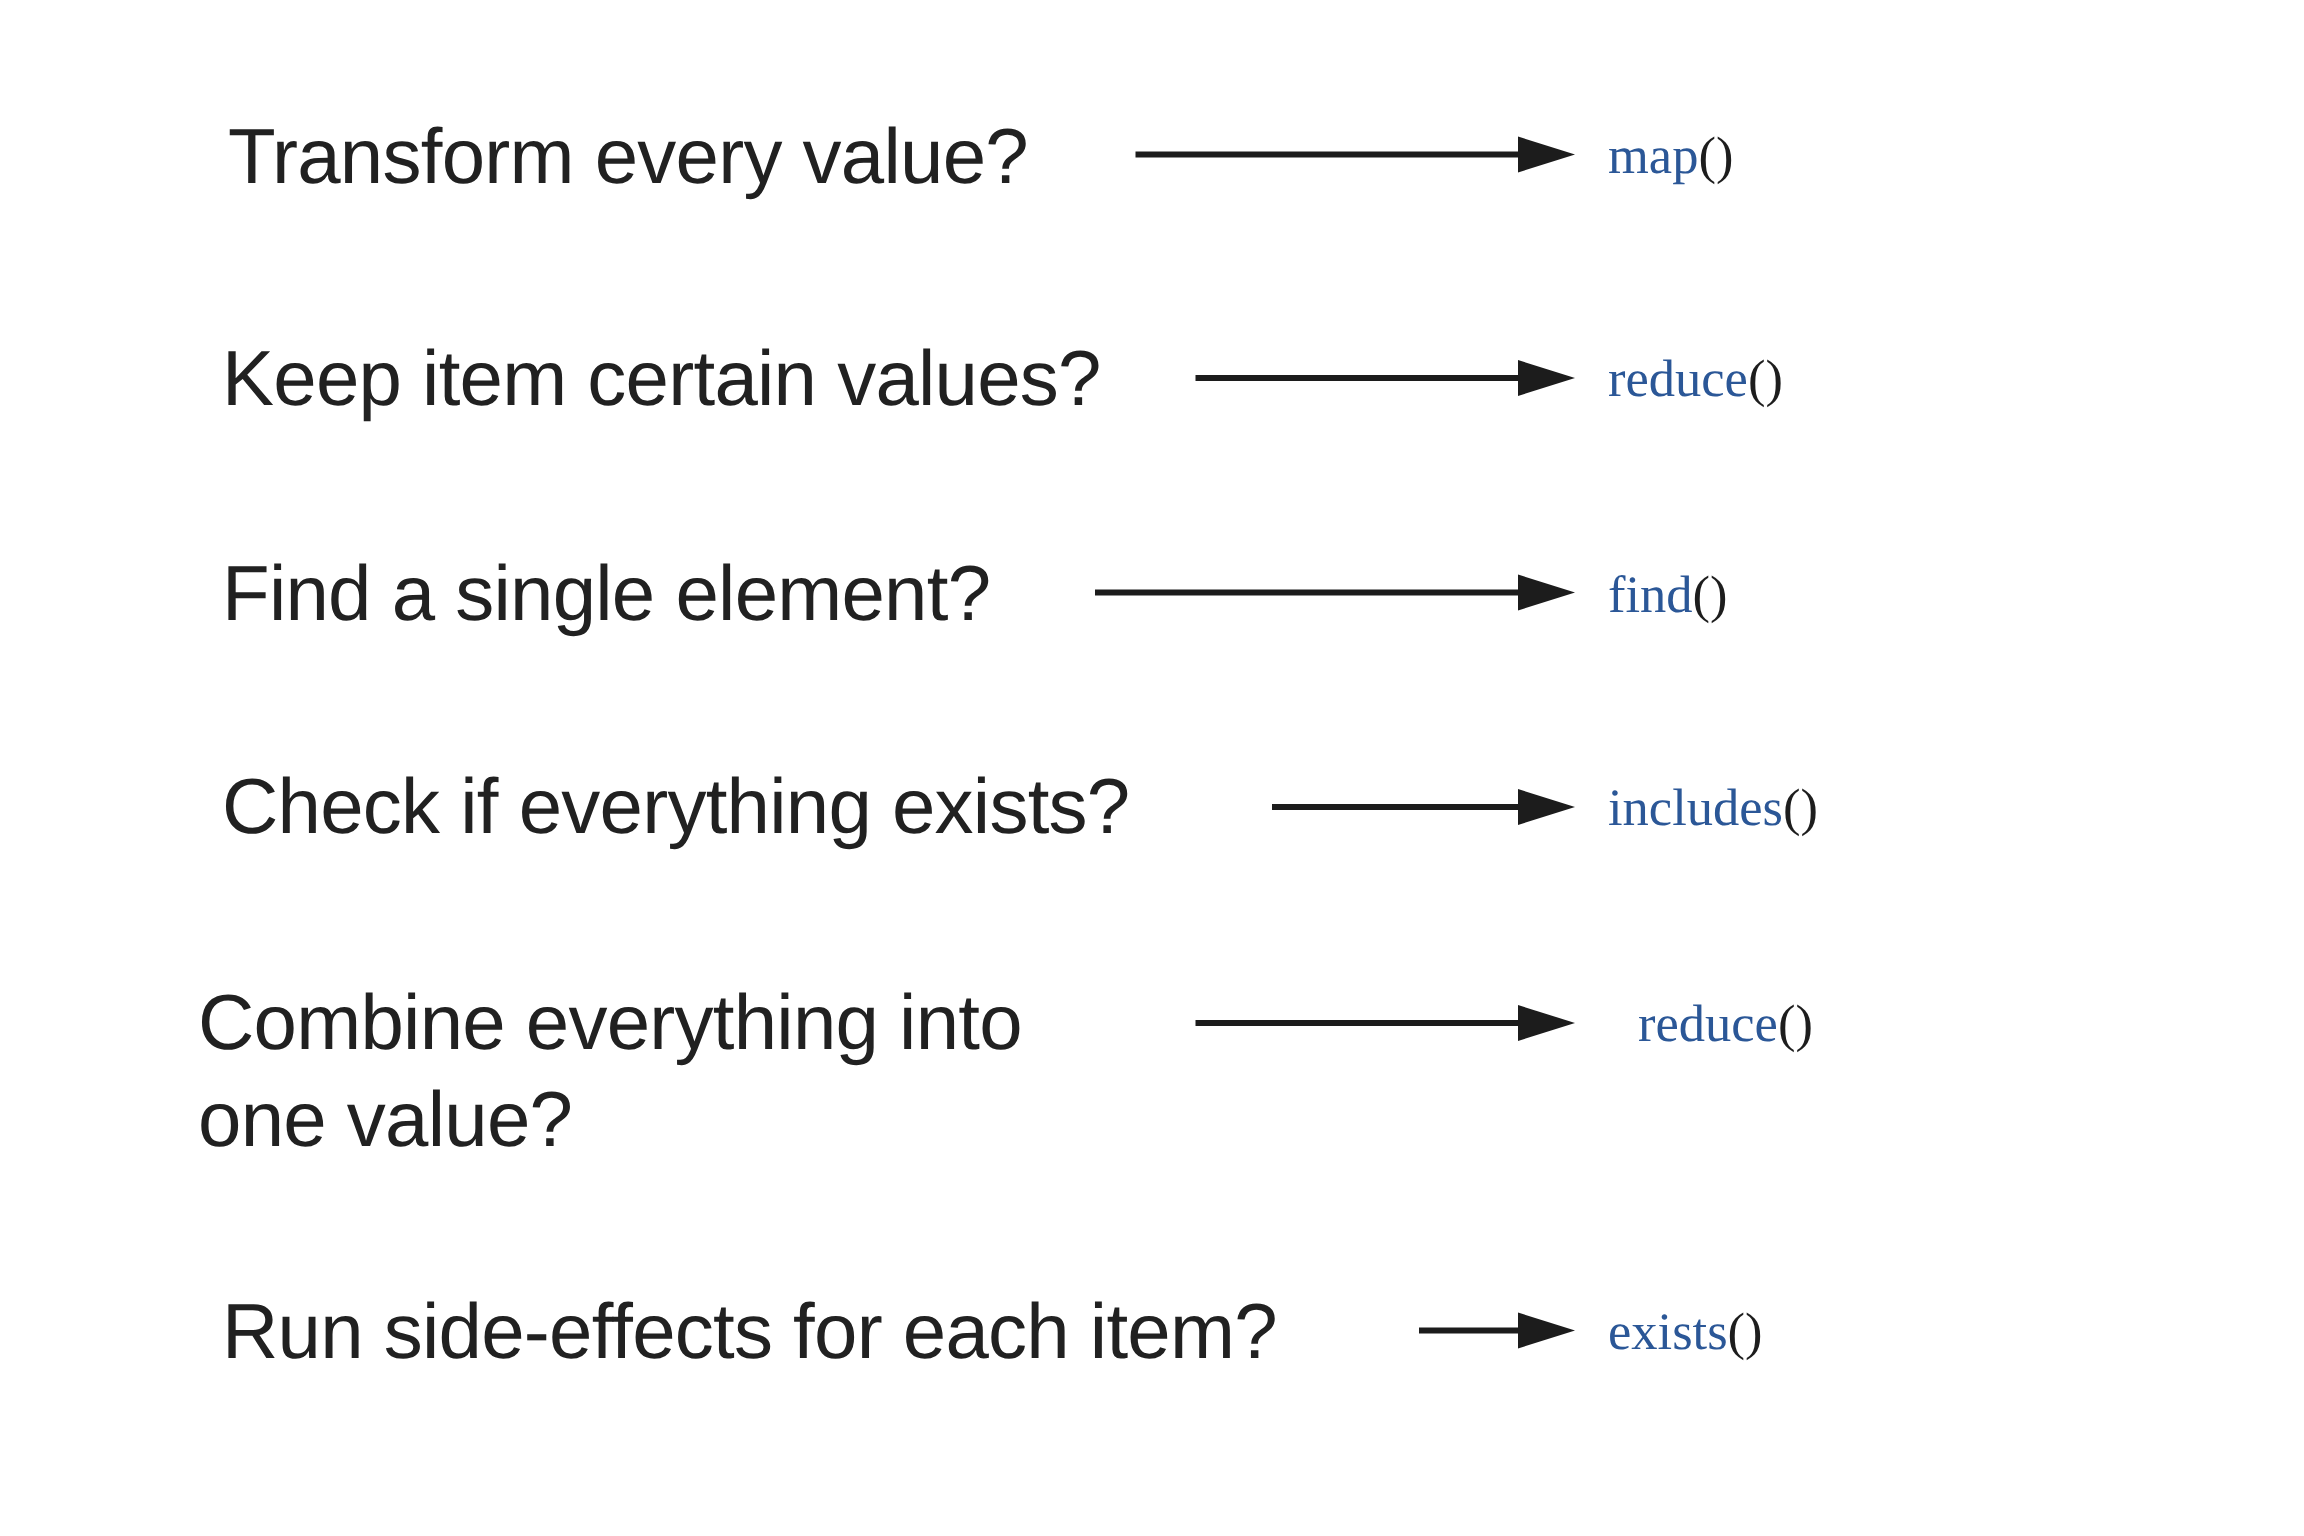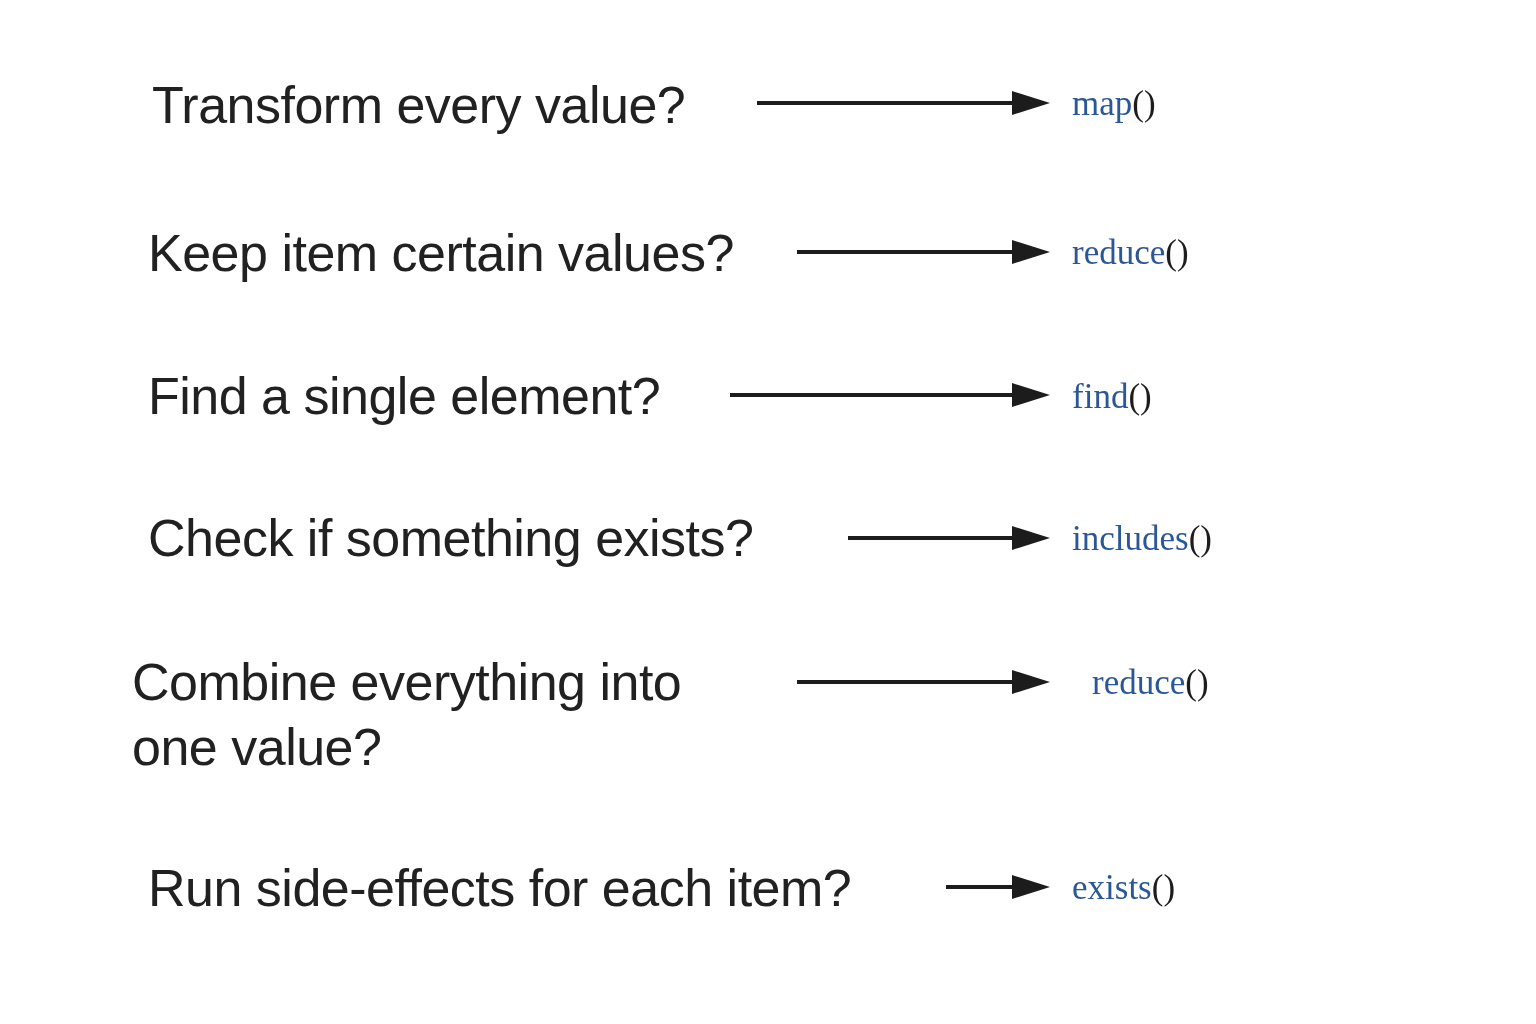--- a/index.html
+++ b/index.html
@@ -78,21 +78,21 @@
     <svg class="arrow-svg" style="left:730px; top:381px;" width="320" height="28">
       <line x1="0" y1="14" x2="287" y2="14" stroke="#1c1c1c" stroke-width="4"></line>
       <polygon points="282,2 320,14 282,26" fill="#1c1c1c"></polygon>
     </svg>
     <div class="method" style="top:368px;">
       <span class="name">find</span><span class="parens">()</span>
     </div>
   </div>
 
   <div class="row">
-    <div class="question" style="left:148px; top:506px;">Check if something exists?</div>
+    <div class="question" style="left:148px; top:506px;">Check if everything exists?</div>
     <svg class="arrow-svg" style="left:848px; top:524px;" width="202" height="28">
       <line x1="0" y1="14" x2="169" y2="14" stroke="#1c1c1c" stroke-width="4"></line>
       <polygon points="164,2 202,14 164,26" fill="#1c1c1c"></polygon>
     </svg>
     <div class="method" style="top:510px;">
       <span class="name">includes</span><span class="parens">()</span>
     </div>
   </div>
 
   <div class="row">

